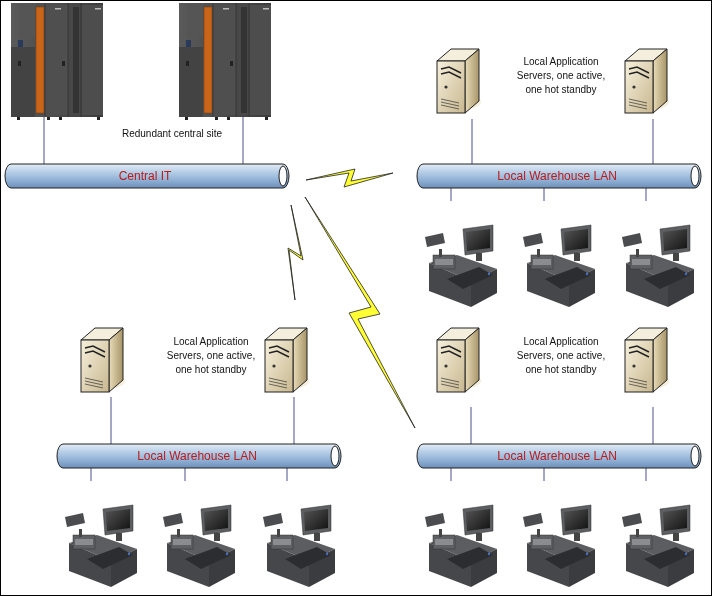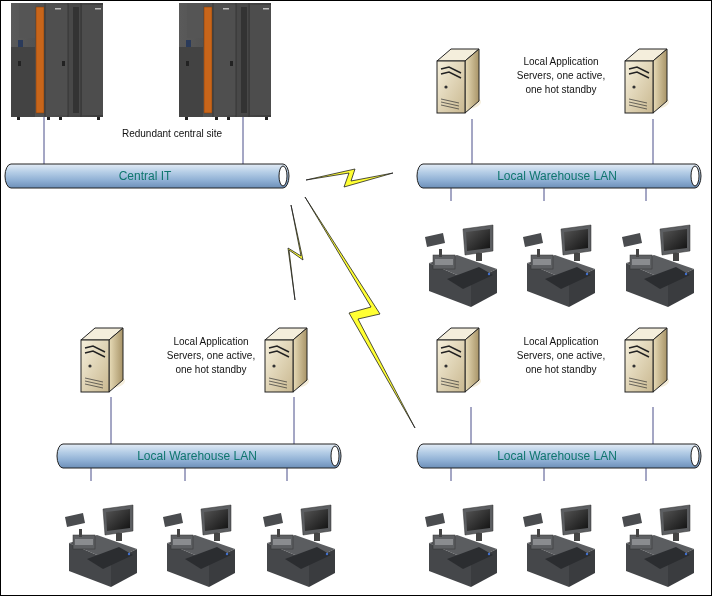--- a/index.html
+++ b/index.html
@@ -1,19 +1,19 @@
 <!DOCTYPE html>
 <html><head>
 <meta charset="utf-8">
 <style>
   html,body{margin:0;padding:0;background:#fff;}
   body{width:712px;height:596px;position:relative;overflow:hidden;font-family:"Liberation Sans",sans-serif;}
   #frame{position:absolute;left:0;top:0;width:710px;height:594px;border:1px solid #000;background:#fff;}
   .label{position:absolute;font-size:10px;color:#111;text-align:center;line-height:14px;white-space:nowrap;}
-  .pipe-label{position:absolute;font-size:12px;color:#0f766e;text-align:center;line-height:14px;}
+  .pipe-label{position:absolute;font-size:12px;color:#b91c1c;text-align:center;line-height:14px;}
   svg{position:absolute;left:0;top:0;overflow:visible;}
 </style>
 </head>
 <body>
 
 <div id="frame">
 <svg width="712" height="596">
   <defs>
     <linearGradient id="pipeGrad" x1="0" y1="0" x2="0" y2="1">
       <stop offset="0" stop-color="#e3ecf6"></stop>

